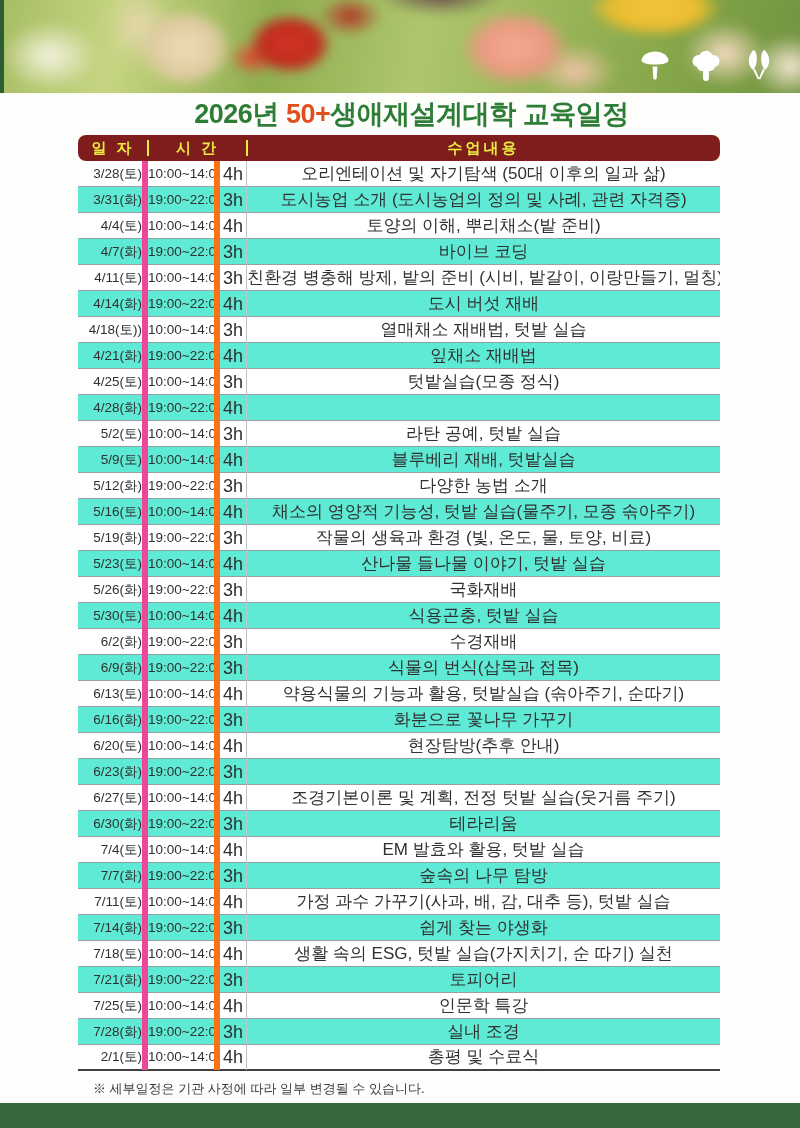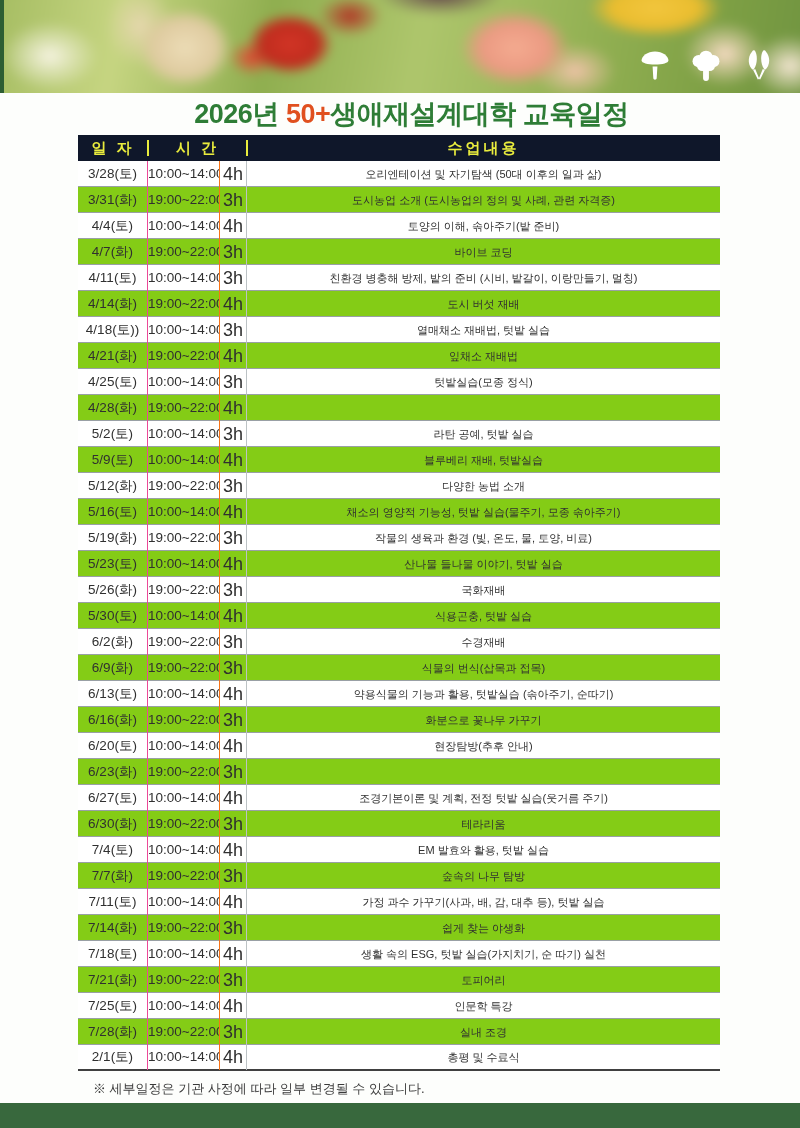--- a/index.html
+++ b/index.html
@@ -30,36 +30,36 @@
   .header-icons svg { display:block; }
 
   
   .title { position:absolute; top:96px; left:0; width:100%; text-align:center;
            font-size:27px; font-weight:bold; color:#2e7d36; letter-spacing:-0.5px;padding-left:23px; }
   .title .accent { color:#e0501f; }
 
   
   .table { position:absolute; left:78px; top:135px; width:642px; }
   .thead { position:relative; display:grid; grid-template-columns:70px 99px 473px;
-           height:26px; background:#0f172a; align-items:center; }
+           height:26px; background:#7f1d1d; align-items:center;border-radius:8px; }
   .th { color:#e9ec3d; font-size:15px; font-weight:bold; text-align:center; letter-spacing:3px; }
   .hdiv { position:absolute; top:5px; width:2px; height:16px; background:#e9ec3d; }
   .hdiv.d1 { left:69px; } .hdiv.d2 { left:168px; }
 
   .tbody { width:642px; }
   .tr { display:grid; grid-template-columns:70px 72px 27px 473px; height:26px;
         align-items:center; border-bottom:1px solid #99a0a5; background:#fff; }
-  .tr.alt { background:#84cc16; }
+  .tr.alt { background:#5eead4; }
   .tr:last-child { border-bottom:2px solid #404040; }
   .td { font-size:13.5px; color:#303030; text-align:center; line-height:26px;
         white-space:nowrap; overflow:hidden; }
-  .td.date  { border-right:1px solid #ec4899; }
-  .td.time  { border-right:1px solid #f97316; }
+  .td.date  { border-right:6px solid #ec4899;text-align:right; }
+  .td.time  { border-right:6px solid #f97316; }
   .td.hours { border-right:1px solid #bcc2c5; font-size:18px; }
-  .td.content { font-size:11px; }
+  .td.content { font-size:17px; }
 
   
   .footnote { position:absolute; left:93px; top:1080px; font-size:13px; color:#3a3a3a; }
   .bottom-bar { position:absolute; left:0; bottom:0; width:800px; height:25px; background:#38683d; }
 </style>
 </head>
 <body>
 
 <div class="page">
 
@@ -116,21 +116,21 @@
       <div class="td date">3/31(화)</div>
       <div class="td time">19:00~22:00</div>
       <div class="td hours">3h</div>
       <div class="td content">도시농업 소개 (도시농업의 정의 및 사례, 관련 자격증)</div>
     </div>
 
     <div class="tr">
       <div class="td date">4/4(토)</div>
       <div class="td time">10:00~14:00</div>
       <div class="td hours">4h</div>
-      <div class="td content">토양의 이해, 솎아주기(밭 준비)</div>
+      <div class="td content">토양의 이해, 뿌리채소(밭 준비)</div>
     </div>
 
     <div class="tr alt">
       <div class="td date">4/7(화)</div>
       <div class="td time">19:00~22:00</div>
       <div class="td hours">3h</div>
       <div class="td content">바이브 코딩</div>
     </div>
 
     <div class="tr">

